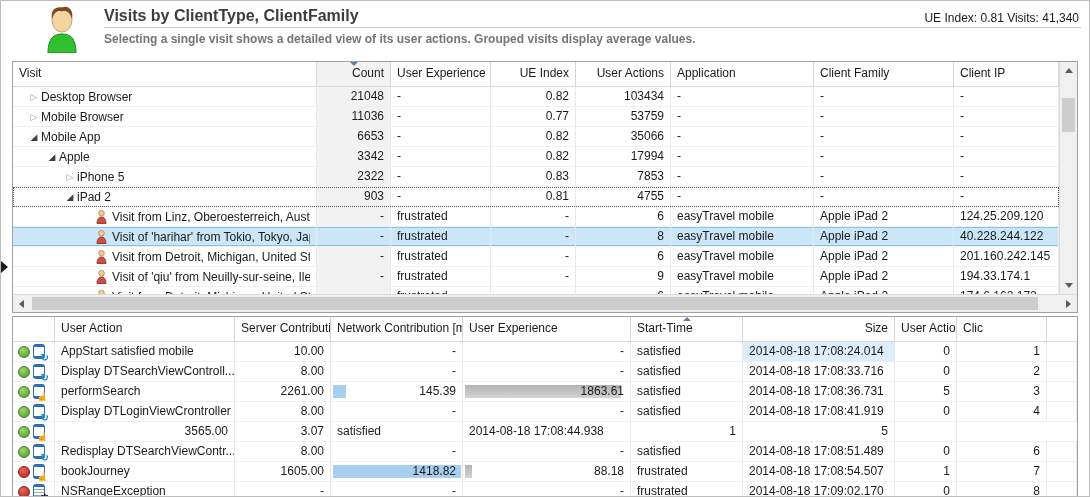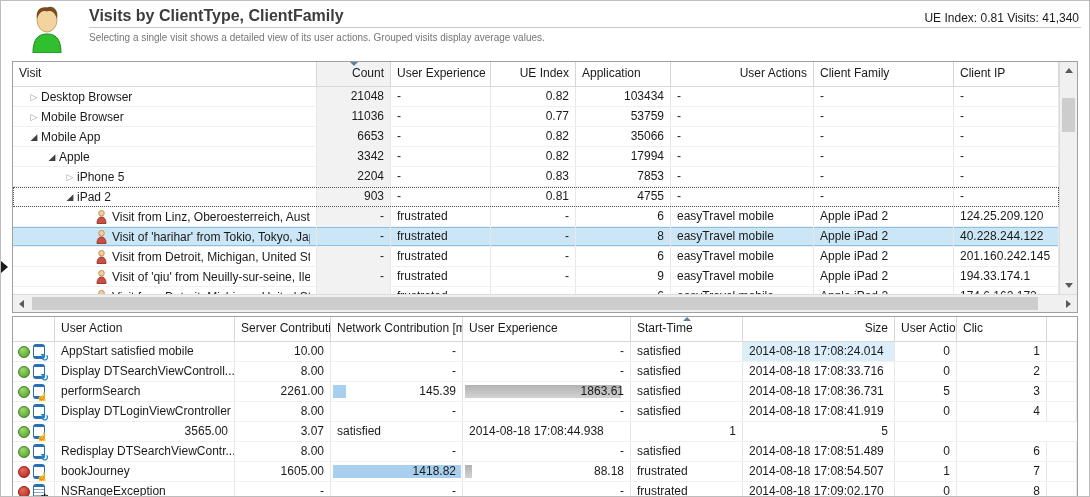--- a/index.html
+++ b/index.html
@@ -1,28 +1,28 @@
 <!DOCTYPE html>
 <html><head>
 <meta charset="utf-8">
 <style>
   html,body{margin:0;padding:0;background:#fff;}
   body{font-family:"Liberation Sans", sans-serif;font-size:12px;color:#1a1a1a;}
   .window{position:relative;width:1090px;height:497px;background:#fff;border:1px solid #bdbdbd;
           box-sizing:border-box;overflow:hidden;}
 
   
-  .hdr{position:relative;height:57px;}
+  .hdr{position:relative;height:57px;margin-left:15px;}
   .avatar{position:absolute;left:26px;top:4px;width:40px;height:48px;}
   .hdr-text{margin-left:88px;padding-right:8px;}
   .title-row{position:relative;padding-top:6px;}
   .page-title{display:inline-block;font-size:16px;font-weight:bold;color:#3c3c3c;margin:0;}
   .hdr-stats{position:absolute;right:2px;top:10px;font-size:12px;color:#1a1a1a;}
   .title-rule{border-bottom:1px solid #c9c9c9;margin-top:2px;}
-  .subtitle{color:#757575;font-size:10px;padding-top:4px;}
+  .subtitle{color:#757575;font-size:12px;padding-top:4px;font-weight:bold;}
 
   
   .left-marker{position:absolute;left:0;top:260px;width:0;height:0;
     border-top:6px solid transparent;border-bottom:6px solid transparent;border-left:7px solid #1a1a1a;}
 
   
   .cell{padding:0 6px;white-space:nowrap;overflow:hidden;box-sizing:border-box;border-right:1px solid #e8e8e8;}
   .num{text-align:right;}
   .hcell{border-right:1px solid #d6d6d6;position:relative;}
 
@@ -115,22 +115,22 @@
   </div>
 
   <div class="top-table">
     <div class="tt-body">
       <div class="tt-main">
         <div class="tt-grid tt-header">
           <div class="cell hcell">Visit</div>
           <div class="cell hcell num c-count"><span class="sort-mark sort-desc"></span><span>Count</span></div>
           <div class="cell hcell">User Experience</div>
           <div class="cell hcell num">UE Index</div>
+          <div class="cell hcell num">User Actions</div>
           <div class="cell hcell">Application</div>
-          <div class="cell hcell num">User Actions</div>
           <div class="cell hcell">Client Family</div>
           <div class="cell hcell">Client IP</div>
         </div>
         <div id="tt-rows">
             <div class="tt-grid tt-row">
     <div class="cell c-visit">
       <span class="indent" style="width: 8px;"></span>
       <span class="caret collapsed"></span>
 
       <span class="visit-label">Desktop Browser</span>
@@ -188,21 +188,21 @@
     <div class="cell">-</div>
     <div class="cell">-</div>
   </div>
             <div class="tt-grid tt-row">
     <div class="cell c-visit">
       <span class="indent" style="width: 44px;"></span>
       <span class="caret collapsed"></span>
 
       <span class="visit-label">iPhone 5</span>
     </div>
-    <div class="cell num c-count">2204</div>
+    <div class="cell num c-count">2322</div>
     <div class="cell">-</div>
     <div class="cell num">0.83</div>
     <div class="cell num">7853</div>
     <div class="cell">-</div>
     <div class="cell">-</div>
     <div class="cell">-</div>
   </div>
             <div class="tt-grid tt-row focused">
     <div class="cell c-visit">
       <span class="indent" style="width: 44px;"></span>

